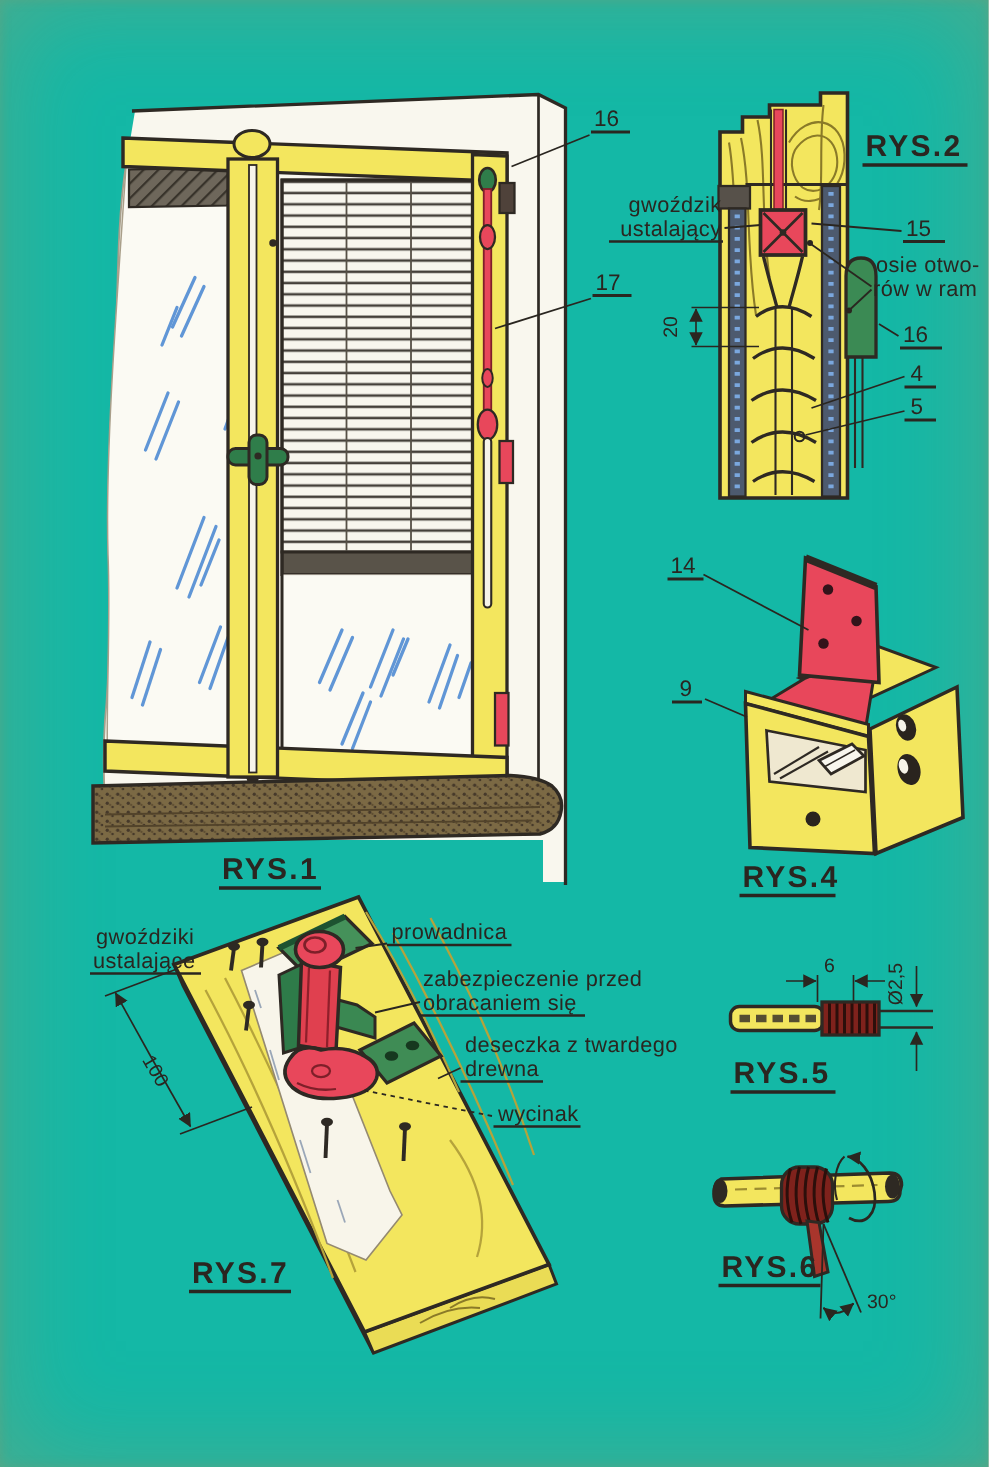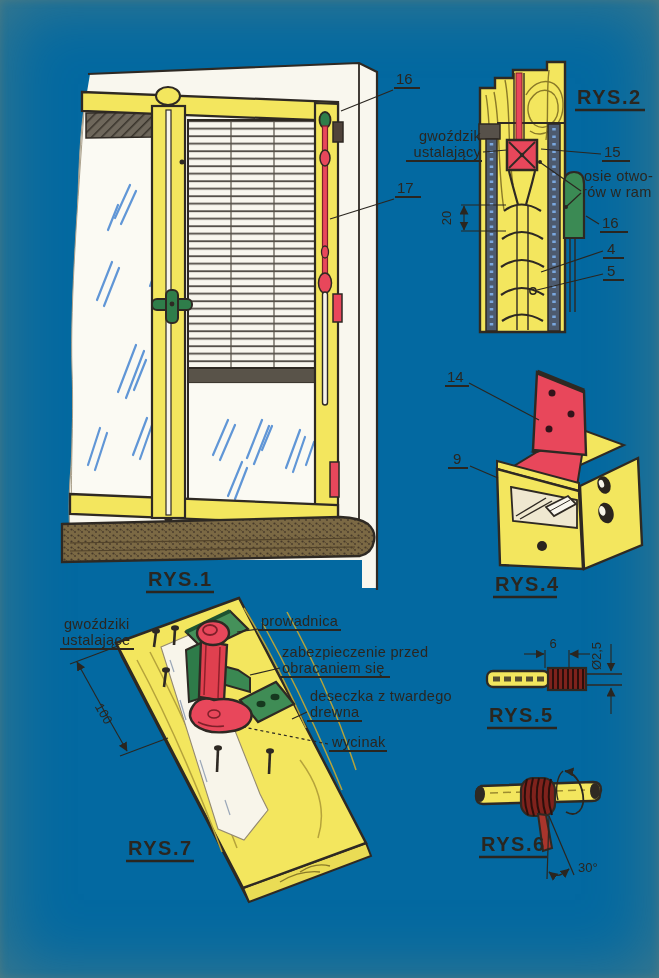--- a/index.html
+++ b/index.html
@@ -1,17 +1,17 @@
 <!DOCTYPE html>
 <html><head>
 <meta charset="utf-8">
 <style>
   html,body{margin:0;padding:0;background:#d8d2c2;}
   .page{width:659px;height:978px;position:relative;overflow:hidden;
-        background:#0369a1;
+        background:#14b8a6;
         box-shadow:inset 0 0 70px rgba(170,150,100,.38), inset 0 0 8px rgba(160,140,90,.25);}
   svg{position:absolute;left:0;top:0;}
   svg text{font-family:"Liberation Sans","DejaVu Sans",sans-serif;fill:#2a2620;}
   .lbl{font-size:14.5px;letter-spacing:.3px;}
   .num{font-size:15px;}
   .dim{font-size:13px;}
   .cap{font-size:20px;font-weight:bold;letter-spacing:1.5px;}
 </style>
 </head>
 <body>

